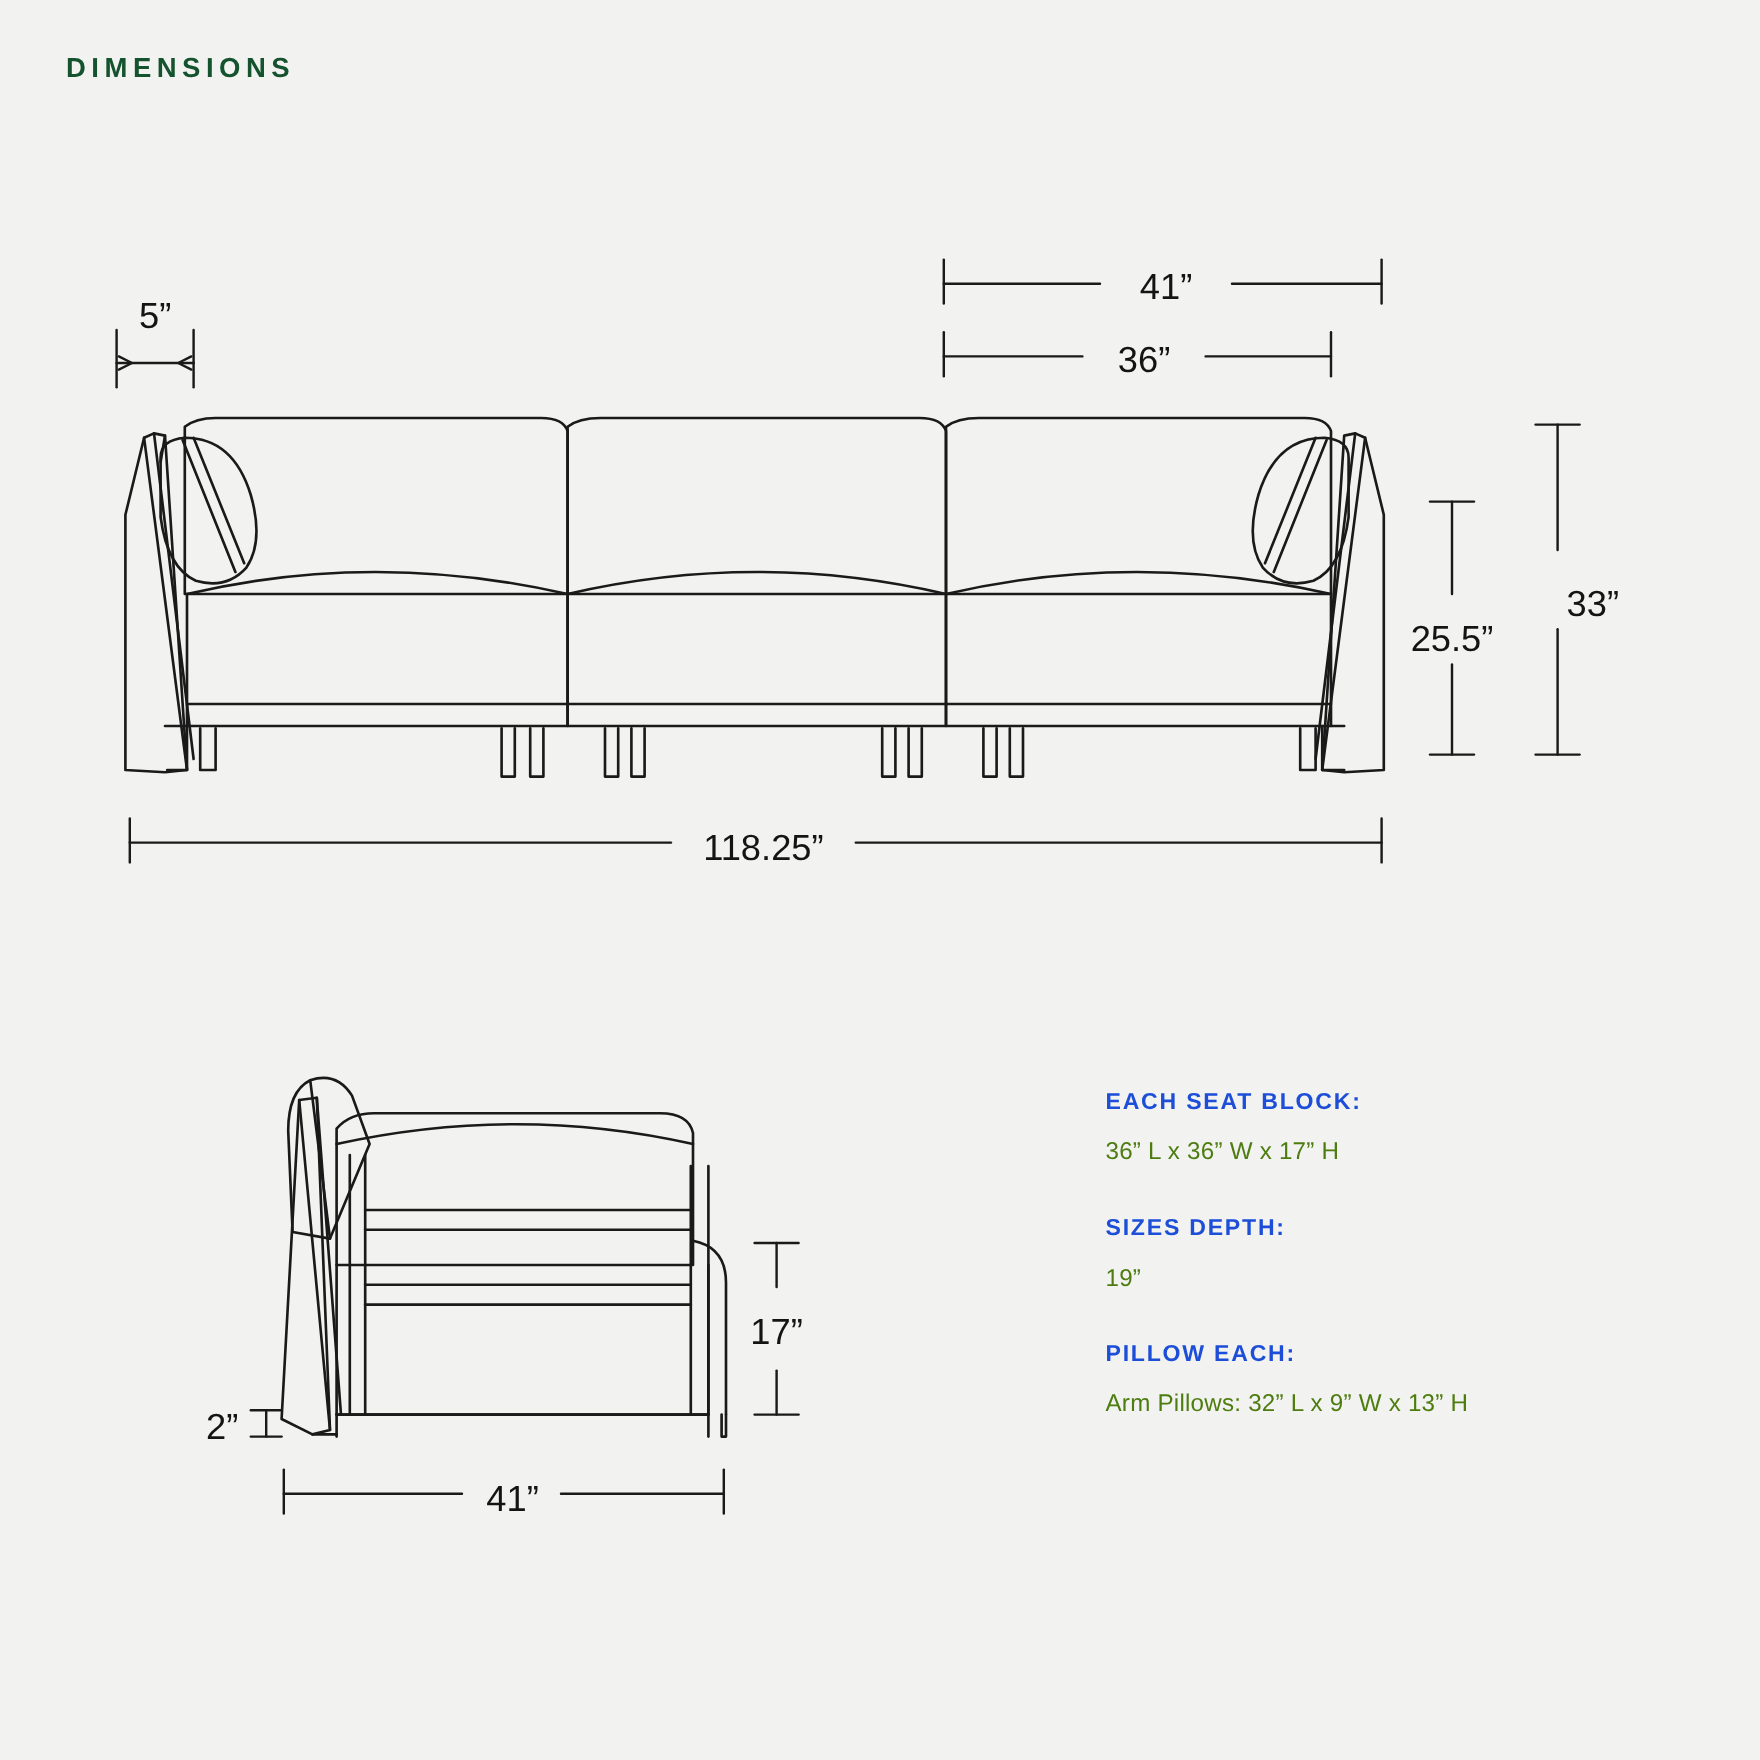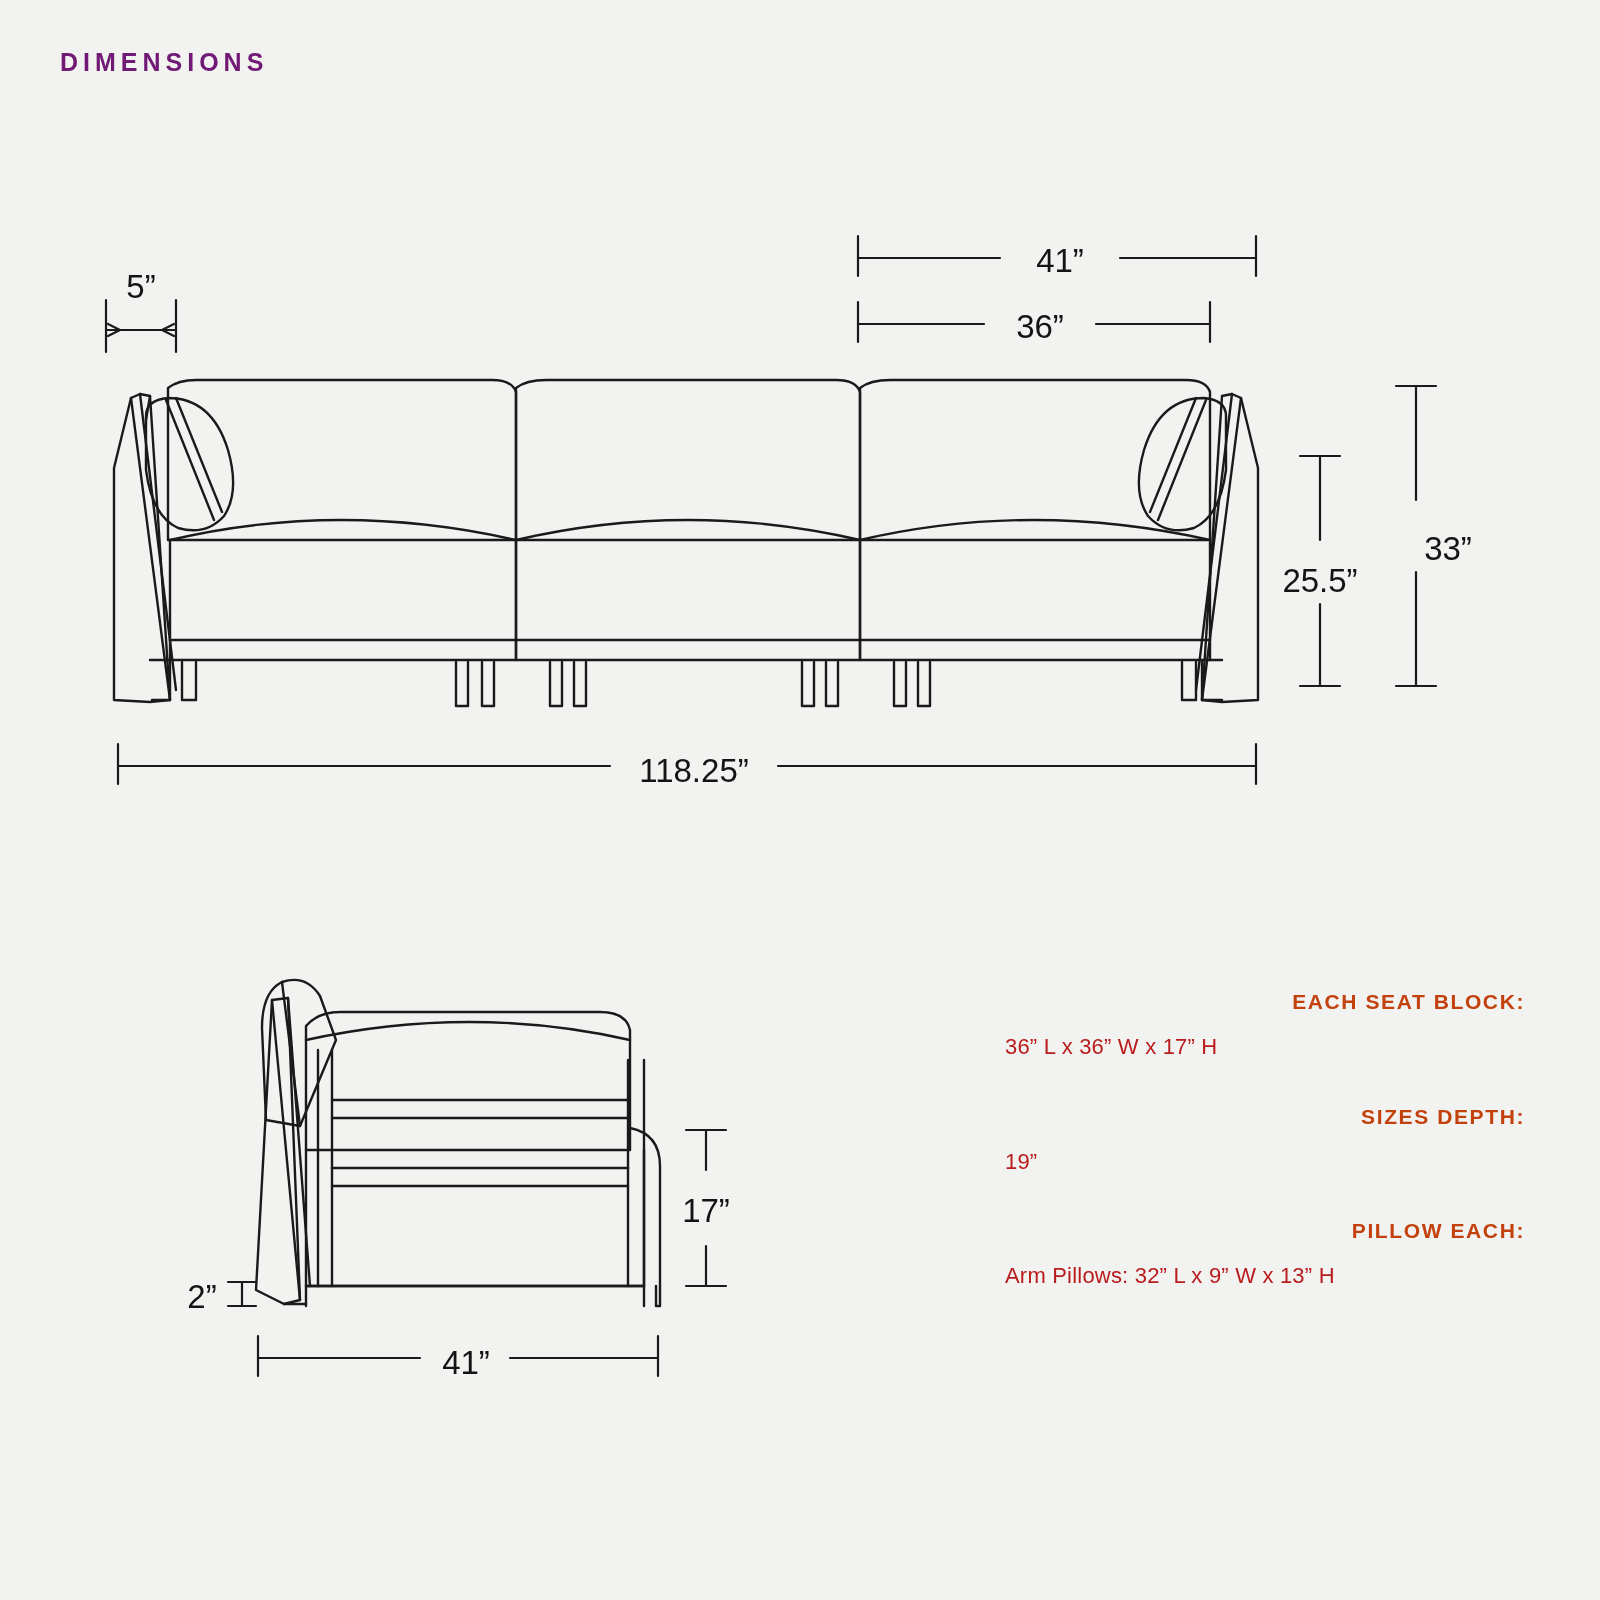--- a/index.html
+++ b/index.html
@@ -19,21 +19,21 @@
     position: absolute;
     inset: 0;
   }
   .title {
     position: absolute;
     left: 60px;
     top: 48px;
     font-size: 25px;
     font-weight: bold;
     letter-spacing: 5px;
-    color: #701a75;
+    color: #14532d;
   }
   svg.diagram {
     position: absolute;
     left: 0;
     top: 0;
     width: 1600px;
     height: 1600px;
   }
   .specs {
     position: absolute;
@@ -42,28 +42,27 @@
     width: 520px;
   }
   .spec-block {
     margin-bottom: 38px;
   }
   .spec-head {
     font-size: 21px;
     font-weight: bold;
     letter-spacing: 1.6px;
     margin-bottom: 14px;
-    color: #c2410c;
-    text-align: right;
+    color: #1d4ed8;
   }
   .spec-line {
     font-size: 22px;
     letter-spacing: 0.2px;
     line-height: 1.75;
-    color: #b91c1c;
+    color: #4d7c0f;
   }
   text {
     font-family: "Liberation Sans", sans-serif;
     fill: #141414;
   }
   .dim-label {
     font-size: 33px;
   }
 </style>
 </head>

